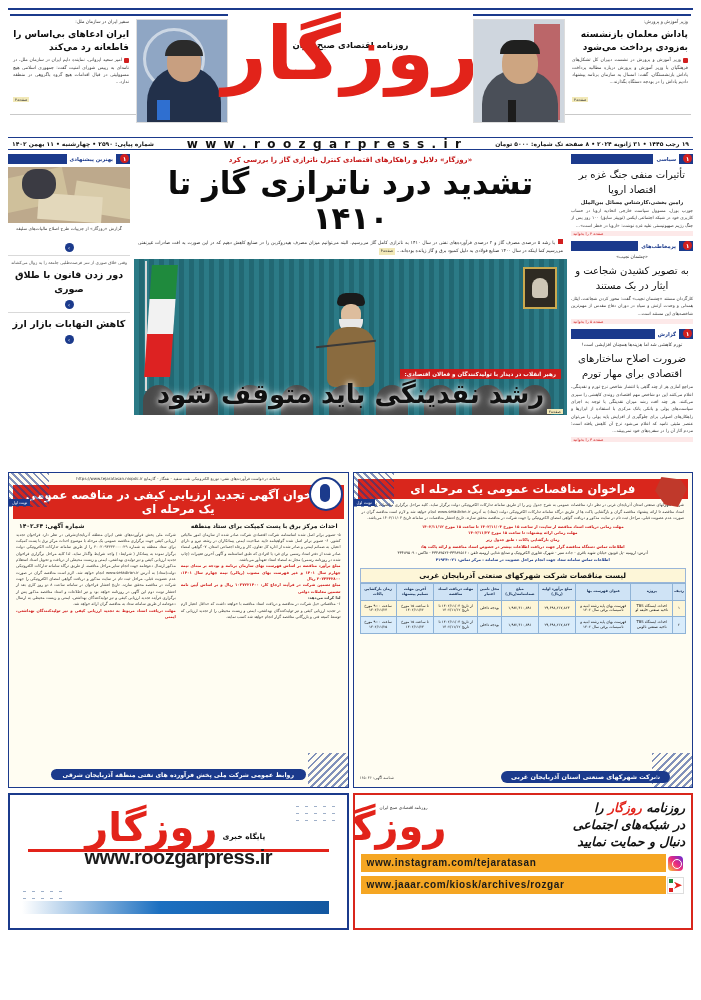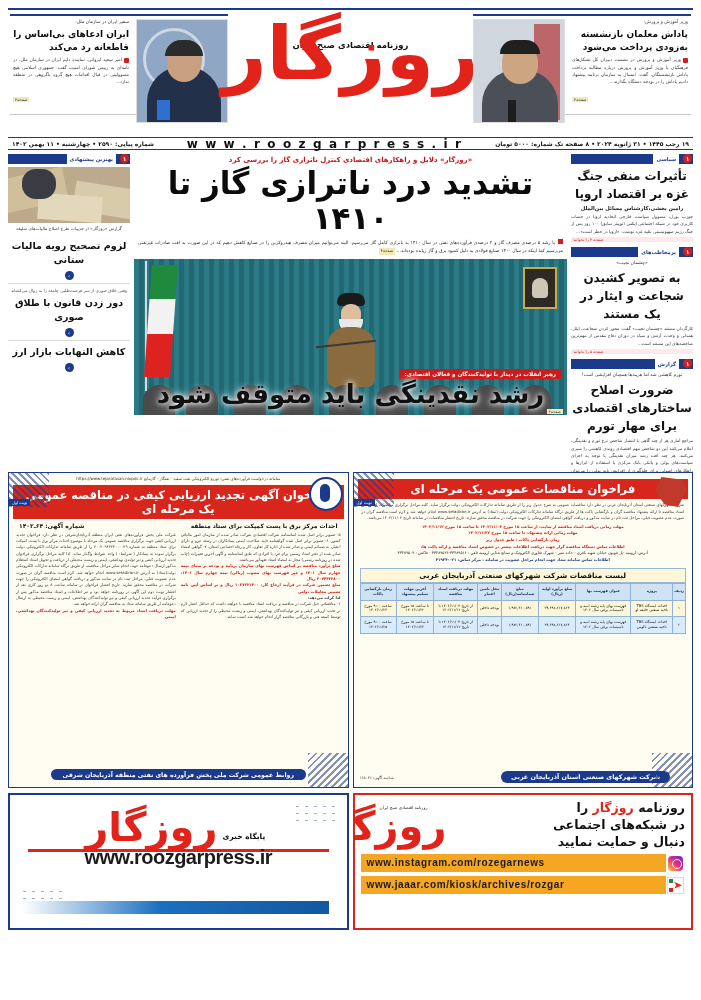--- a/index.html
+++ b/index.html
@@ -93,21 +93,21 @@
   .side-title{font-size:9.6px;font-weight:bold;line-height:1.46;color:#111;}
   .side-lead{font-size:4.3px;color:#555;line-height:1.5;margin-bottom:2px;}
   .side-chev{
     display:block;width:9px;height:9px;border-radius:50%;background:#1b3a8c;color:#fff;
     font-size:6px;line-height:9px;text-align:center;margin:4px auto 0 auto;
   }
 
   
   .rblock{margin-bottom:5px;}
   .rb-kicker{font-size:4.6px;color:#333;text-align:center;line-height:1.5;margin:2px 0;}
-  .rb-title{font-size:12px;font-weight:bold;text-align:center;line-height:1.5;color:#111;}
+  .rb-title{font-size:10px;font-weight:normal;text-align:center;line-height:1.5;color:#111;}
   .rb-sub{font-size:5.2px;font-weight:bold;text-align:center;color:#1b1b1b;margin-top:2px;}
   .rb-body{font-size:4.4px;line-height:1.68;color:#3a3a3a;text-align:justify;margin-top:2px;}
   .rb-more{display:block;text-align:left;font-size:4px;color:#d11f1f;background:#fde9e9;padding:0 2px;margin-top:2px;}
 
   
   .kicker-line{text-align:center;font-size:7px;font-weight:bold;color:#c41616;margin:2px 0 2px 0;}
   .headline-1{
     text-align:center;font-size:31px;font-weight:bold;line-height:1.12;color:#0b0b0b;
     letter-spacing:-1px;margin:2px 0 4px 0;
   }
@@ -220,21 +220,21 @@
   .promo-url{
     font-size:20px;font-weight:bold;color:#1c1c1c;direction:ltr;letter-spacing:-.5px;margin-top:-6px;
     font-family:"Liberation Sans",sans-serif;
   }
   .red-underline{height:3px;background:#e2231a;margin:2px 18px 0 18px;}
   .blue-bar{position:absolute;left:12px;right:18px;bottom:14px;height:13px;
     background:linear-gradient(90deg,#ffffff 0%,#1b6fc0 45%,#1257a0 100%);}
 
   .promo-r-top{display:flex;align-items:center;justify-content:flex-start;padding:5px 6px 0 6px;gap:6px;}
   .promo-r-text{text-align:right;flex:1;}
-  .promo-r-line{font-size:12.5px;font-weight:bold;color:#111;line-height:1.34;}
+  .promo-r-line{font-size:12.5px;font-weight:bold;color:#111;line-height:1.34;font-style:italic;}
   .promo-r-line .accent{color:#e2231a;}
   .promo-r-logo{width:86px;text-align:center;}
   .promo-r-logo .tiny{font-size:4.2px;color:#222;margin-bottom:-4px;}
   .social{margin:4px 6px 0 6px;}
   .social-row{display:flex;align-items:center;gap:0;margin-bottom:4px;height:18px;}
   .social-ico{width:19px;height:18px;flex:0 0 19px;display:flex;align-items:center;justify-content:center;}
   .ig{width:15px;height:15px;border-radius:4px;
      background:linear-gradient(45deg,#f9ce34,#ee2a7b,#6228d7);position:relative;}
   .ig::after{content:"";position:absolute;left:3.5px;top:3.5px;width:8px;height:8px;border:1.6px solid #fff;border-radius:50%;}
   .jr{width:15px;height:15px;background:#fff;position:relative;border:1px solid #ddd;}
@@ -305,21 +305,20 @@
       </div>
       <div class="side-photo">
         <span class="m1"></span>
           <span class="m2"></span>
           <span class="m3"></span>
           <span class="hand"></span>
       </div>
       <div class="side-caption">گزارش «روزگار» از جزییات طرح اصلاح مالیات‌های سلیقه</div>
 
       <div class="side-item">
-        <div class="side-title">لزوم تصحیح رویه مالیات ستانی</div>
         <span class="side-chev">›</span>
       </div>
       <div class="side-item">
         <div class="side-lead">وقتی خلاق صوری از سر فرصت‌طلبی جامعه را به زوال می‌کشاند</div>
         <div class="side-title">دور زدن قانون با طلاق صوری</div>
         <span class="side-chev">›</span>
       </div>
       <div class="side-item">
         <div class="side-title">کاهش التهابات بازار ارز</div>
         <span class="side-chev">›</span>
@@ -520,21 +519,21 @@
         <div class="promo-r-logo">
           <div class="tiny">روزنامه اقتصادی صبح ایران</div>
           <div class="promo-logo">روزگار</div>
         </div>
       </div>
       <div class="social">
         <div class="social-row">
           <span class="social-ico">
               <span class="ig"></span>
             </span>
-          <span class="social-url">www.instagram.com/rozegarnews</span>
+          <span class="social-url">www.instagram.com/tejaratasan</span>
         </div>
         <div class="social-row">
           <span class="social-ico">
               <span class="jr"></span>
             </span>
           <span class="social-url">www.jaaar.com/kiosk/archives/rozgar</span>
         </div>
       </div>
     </div>
 

